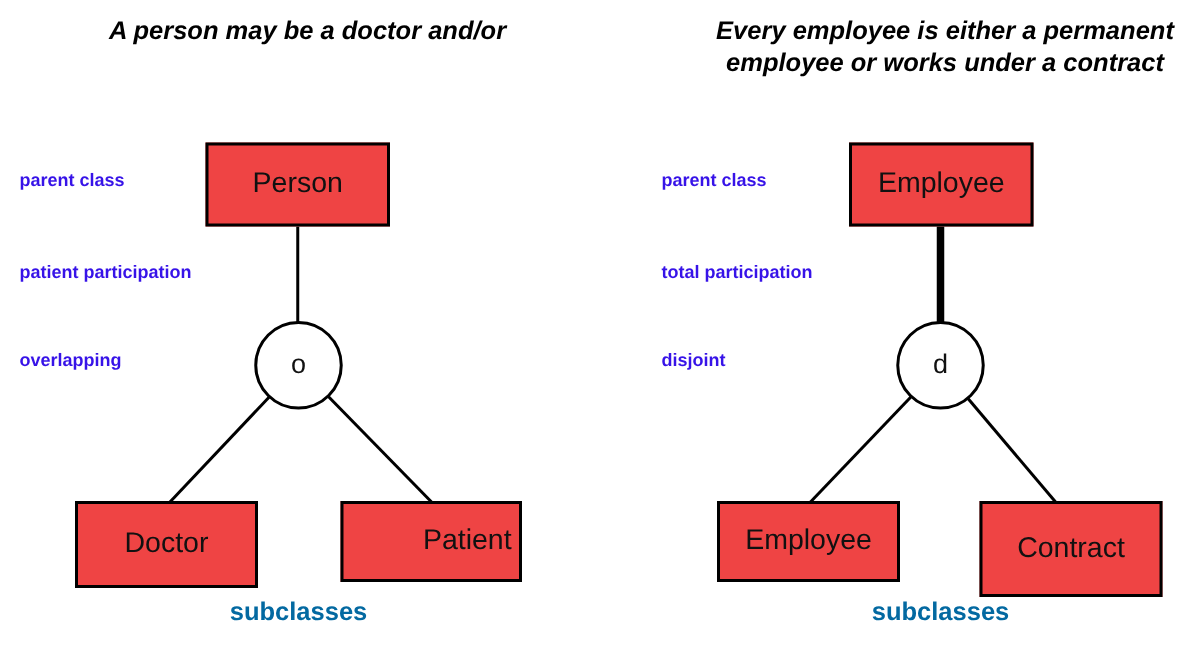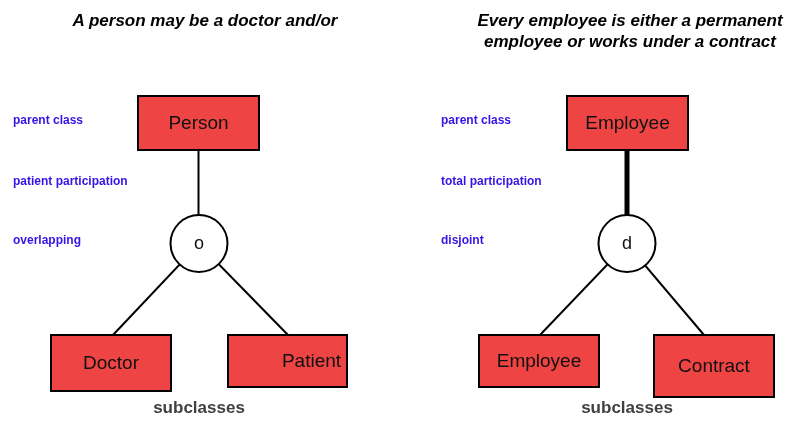--- a/index.html
+++ b/index.html
@@ -63,21 +63,21 @@
   .lbl-constraint-left{ left: 13px;  top: 233px; }
   .lbl-parent-right   { left: 441px; top: 113px; }
   .lbl-particip-right { left: 441px; top: 174px; }
   .lbl-constraint-right{ left: 441px; top: 233px; }
   .lbl-subclasses {
     position: absolute;
     width: 152px;
     text-align: center;
     font-size: 17px;
     font-weight: bold;
-    color: #404040;
+    color: #0369a1;
   }
   .lbl-subclasses-left  { left: 123px; top: 398px; }
   .lbl-subclasses-right { left: 551px; top: 398px; }
   .circle-letter {
     position: absolute;
     transform: translate(-50%, -50%);
     font-size: 18px;
     color: #111111;
   }
   .letter-left  { left: 199px; top: 243px; }

